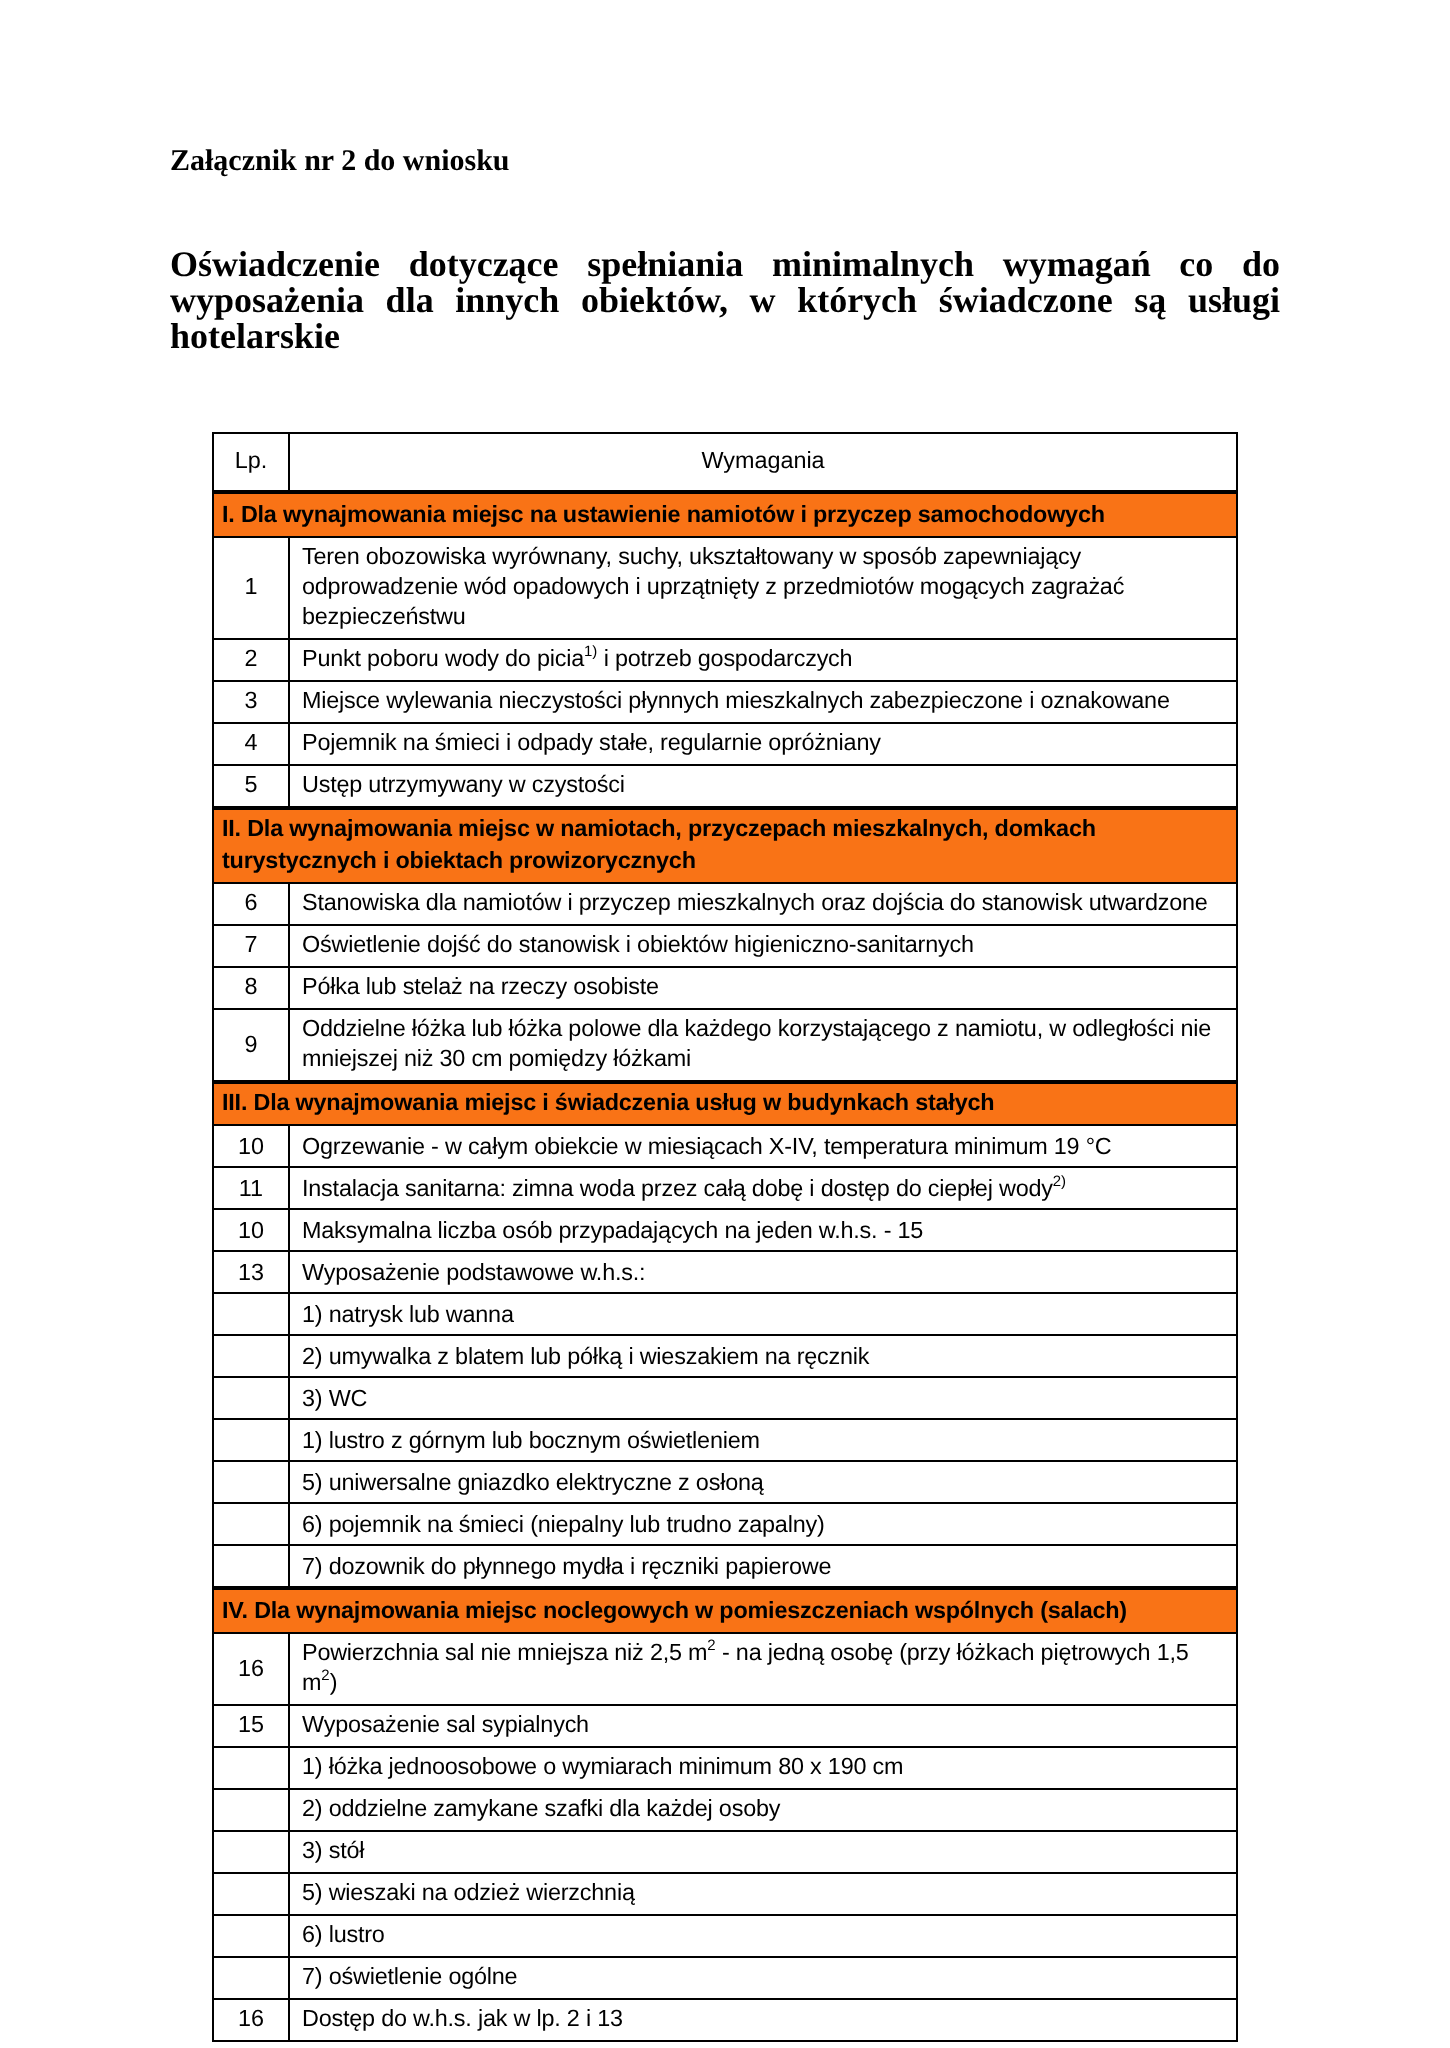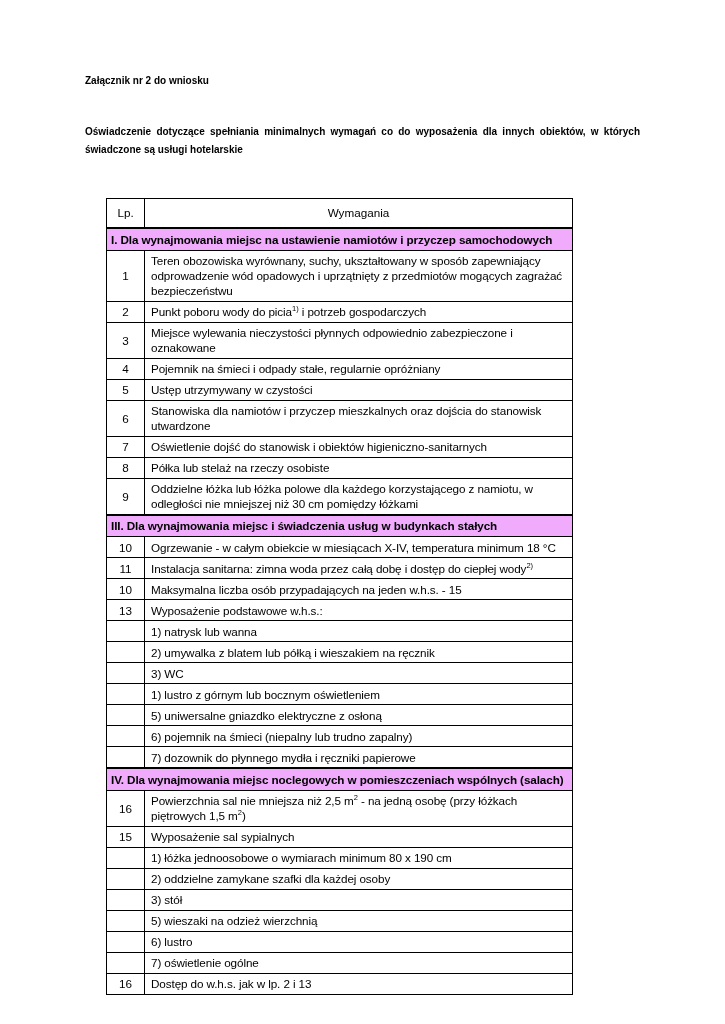--- a/index.html
+++ b/index.html
@@ -12,36 +12,38 @@
   body {
     width: 725px;
     height: 1024px;
     overflow: hidden;
   }
   .page {
     padding: 73px 85px 0 85px;
     box-sizing: border-box;
   }
   .doc-title {
-    font-size: 10px;
+    font-size: 15px;
     font-weight: bold;
     line-height: 16px;
     margin: 0;
+    font-family: Liberation Serif, serif;
   }
   .doc-subtitle {
-    font-size: 10px;
+    font-size: 18px;
     font-weight: bold;
     line-height: 18px;
     text-align: justify;
     margin: 34px 0 0 0;
+    font-family: Liberation Serif, serif;
   }
   table.req-table {
     border-collapse: collapse;
     table-layout: fixed;
-    width: 467px;
+    width: 513px;
     margin: 39px 0 0 21px;
     font-size: 11.7px;
   }
   .req-table col.col-lp { width: 38px; }
   .req-table td {
     border: 1px solid #000000;
     vertical-align: middle;
   }
   .req-table .head td {
     text-align: center;
@@ -53,21 +55,21 @@
     text-align: center;
     padding: 2px 1px;
     line-height: 15px;
   }
   .req-table td.req {
     padding: 2.5px 6px;
     line-height: 15px;
     letter-spacing: -0.1px;
   }
   .req-table tr.section td {
-    background: #f0abfc;
+    background: #f97316;
     font-weight: bold;
     padding: 2.5px 4px;
     line-height: 15.5px;
     letter-spacing: -0.1px;
     border-top-width: 2px;
   }
   .req-table sup {
     font-size: 7.5px;
     line-height: 0;
     vertical-align: super;
@@ -99,30 +101,33 @@
         <tr class="item">
           <td class="lp">1</td>
           <td class="req">Teren obozowiska wyrównany, suchy, ukształtowany w sposób zapewniający odprowadzenie wód opadowych i uprzątnięty z przedmiotów mogących zagrażać bezpieczeństwu</td>
         </tr>
         <tr class="item">
           <td class="lp">2</td>
           <td class="req">Punkt poboru wody do picia<sup>1)</sup> i potrzeb gospodarczych</td>
         </tr>
         <tr class="item">
           <td class="lp">3</td>
-          <td class="req">Miejsce wylewania nieczystości płynnych odpowiednio zabezpieczone i oznakowane</td>
+          <td class="req">Miejsce wylewania nieczystości płynnych mieszkalnych zabezpieczone i oznakowane</td>
         </tr>
         <tr class="item">
           <td class="lp">4</td>
           <td class="req">Pojemnik na śmieci i odpady stałe, regularnie opróżniany</td>
         </tr>
         <tr class="item">
           <td class="lp">5</td>
           <td class="req">Ustęp utrzymywany w czystości</td>
         </tr>
+        <tr class="section">
+          <td colspan="2">II. Dla wynajmowania miejsc w namiotach, przyczepach mieszkalnych, domkach turystycznych i obiektach prowizorycznych</td>
+        </tr>
         <tr class="item">
           <td class="lp">6</td>
           <td class="req">Stanowiska dla namiotów i przyczep mieszkalnych oraz dojścia do stanowisk utwardzone</td>
         </tr>
         <tr class="item">
           <td class="lp">7</td>
           <td class="req">Oświetlenie dojść do stanowisk i obiektów higieniczno-sanitarnych</td>
         </tr>
         <tr class="item">
           <td class="lp">8</td>
@@ -130,21 +135,21 @@
         </tr>
         <tr class="item">
           <td class="lp">9</td>
           <td class="req">Oddzielne łóżka lub łóżka polowe dla każdego korzystającego z namiotu, w odległości nie mniejszej niż 30 cm pomiędzy łóżkami</td>
         </tr>
         <tr class="section">
           <td colspan="2">III. Dla wynajmowania miejsc i świadczenia usług w budynkach stałych</td>
         </tr>
         <tr class="item">
           <td class="lp">10</td>
-          <td class="req">Ogrzewanie - w całym obiekcie w miesiącach X-IV, temperatura minimum 18 °C</td>
+          <td class="req">Ogrzewanie - w całym obiekcie w miesiącach X-IV, temperatura minimum 19 °C</td>
         </tr>
         <tr class="item">
           <td class="lp">11</td>
           <td class="req">Instalacja sanitarna: zimna woda przez całą dobę i dostęp do ciepłej wody<sup>2)</sup></td>
         </tr>
         <tr class="item">
           <td class="lp">10</td>
           <td class="req">Maksymalna liczba osób przypadających na jeden w.h.s. - 15</td>
         </tr>
         <tr class="item">

